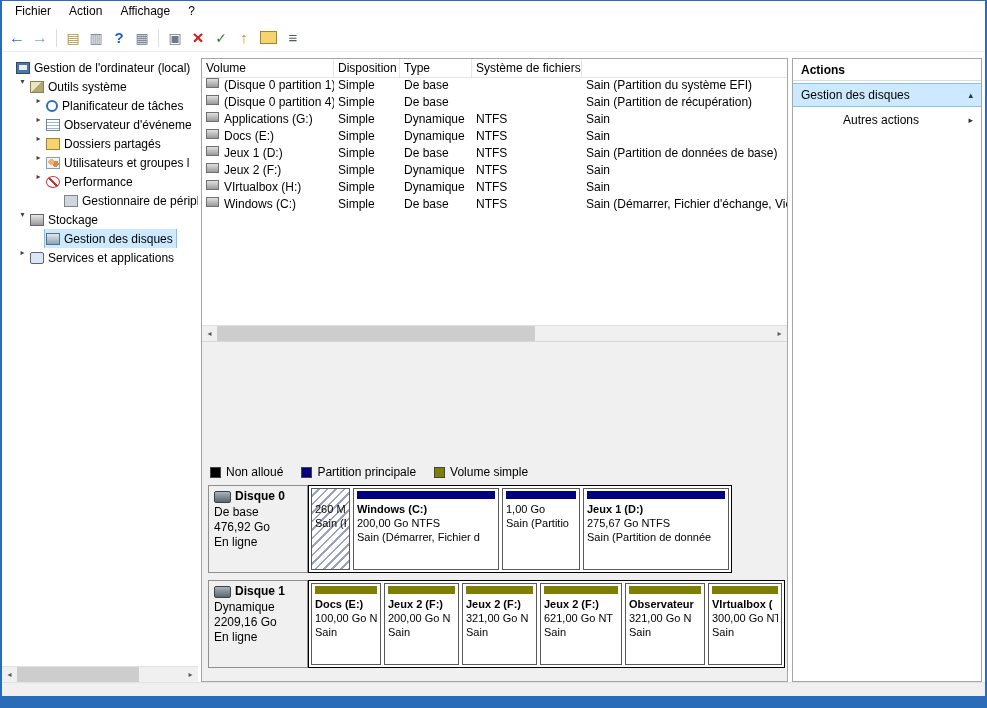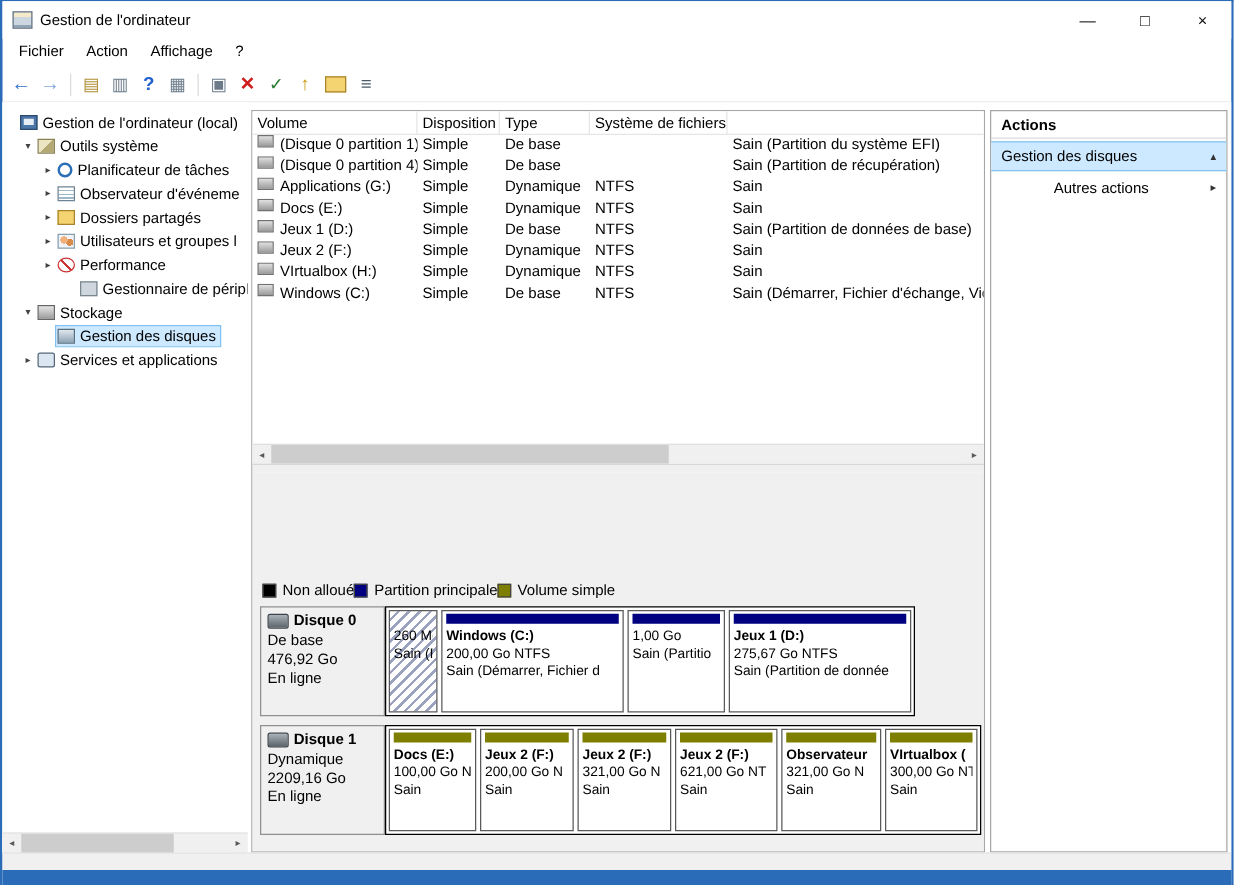--- a/index.html
+++ b/index.html
@@ -32,21 +32,21 @@
   [data-name="view-options-icon"]::before{content:"≡";color:#4a5a66;font-size:15px}
 
   
   .content{flex:1;display:flex;min-height:0;background:#fff}
   .statusbar{height:13px;flex:none;background:#f0f0f0;border-top:1px solid #e2e2e2}
   .bottom-edge{height:12px;flex:none;background:#2b6cb8}
 
   
   .tree-pane{width:196px;flex:none;display:flex;flex-direction:column;padding-top:6px;background:#fff;min-height:0}
   .tree-items{flex:1;overflow:hidden}
-  .tree-item{height:19px;display:flex;align-items:center;white-space:nowrap;overflow:hidden}
+  .tree-item{height:19px;display:flex;white-space:nowrap;overflow:hidden}
   .chev{width:13px;flex:none;text-align:center;font-size:8px;color:#444}
   .sel-box{display:flex;align-items:center;padding:1px 3px 1px 1px;overflow:hidden}
   .tree-item[data-selected="true"] .sel-box{background:#cde9ff;outline:1px solid #7fc2f0}
   .tree-label{white-space:nowrap}
   .nicon{width:14px;height:12px;flex:none;margin-right:4px;box-sizing:border-box;border:1px solid transparent}
   .nicon[data-name="computer-management-icon"]{background:linear-gradient(#e8eef5,#e8eef5) 2px 2px/8px 5px no-repeat,#4a76a8;border-color:#2c4a6e}
   .nicon[data-name="system-tools-icon"]{background:linear-gradient(135deg,#ece5c4 50%,#b3a873 50%);border-color:#8a8050}
   .nicon[data-name="task-scheduler-icon"]{width:12px;height:12px;border-radius:50%;background:#fff;border:2px solid #2b6fb8}
   .nicon[data-name="event-viewer-icon"]{background:repeating-linear-gradient(#fff 0 2px,#9cb8cc 2px 3px);border-color:#6f8494}
   .nicon[data-name="shared-folders-icon"]{background:#f3d470;border-color:#a8832c}
@@ -92,45 +92,38 @@
   .parts{display:inline-flex;gap:3px;border:1px solid #000;background:#fff;padding:2px;box-sizing:border-box;align-self:stretch}
   .partition{box-sizing:border-box;border:1px solid #5a5a5a;background:#fff;padding:2px 3px;display:flex;flex-direction:column;flex:none;overflow:hidden}
   .part-header{height:8px;margin-bottom:3px;flex:none}
   .part-name{font-weight:bold}
   .part-name,.part-line{font-size:11px;line-height:14px;white-space:nowrap;overflow:hidden}
   .partition[data-kind="primary"] .part-header{background:#000080}
   .partition[data-kind="simple"] .part-header{background:#7e7e00}
   .partition[data-kind="efi"]{background:repeating-linear-gradient(135deg,#ffffff 0 4px,#9aa2c0 4px 6px)}
   .partition[data-kind="efi"] .part-header{background:transparent}
 
-  .legend{margin-top:auto;display:flex;align-items:flex-start;gap:0;padding:2px 2px 6px;flex:none}
+  .legend{margin-top:auto;display:flex;align-items:flex-start;gap:18px;padding:2px 2px 6px;flex:none}
   .legend-item{display:flex;align-items:center;gap:5px}
   .legend-swatch{width:11px;height:11px;border:1px solid #444;box-sizing:border-box}
 
   
   .actions-pane{width:188px;flex:none;margin:6px 3px 0 2px;border:1px solid #a6a6a6;background:#fff;display:flex;flex-direction:column}
   .actions-title{padding:4px 8px 3px;font-weight:bold;border-bottom:1px solid #dcdcdc;flex:none}
   .action-item{height:22px;display:flex;align-items:center;padding:0 8px;margin-top:2px}
   .action-item[data-selected="true"]{background:#cde9ff;border-top:1px solid #84c3f0;border-bottom:1px solid #84c3f0}
   .action-label{flex:1}
   .action-item[data-selected="false"] .action-label{text-align:center}
   .action-chevron{width:12px;text-align:right;font-size:9px;color:#333}
 </style>
 </head>
 <body>
 
 <div class="window" data-name="computer-management-window">
 
-  <div class="titlebar" data-name="title-bar">
-    <span class="app-icon" data-name="app-icon"></span>
-    <span class="window-title" data-name="window-title">Gestion de l'ordinateur</span>
-    <span class="win-btn" data-name="minimize-button">—</span>
-    <span class="win-btn" data-name="maximize-button">□</span>
-    <span class="win-btn" data-name="close-button">×</span>
-  </div>
 
   <div class="menubar" data-name="menu-bar">
 
   <span class="menu-item" data-name="menu-item">Fichier</span>
       <span class="menu-item" data-name="menu-item">Action</span>
       <span class="menu-item" data-name="menu-item">Affichage</span>
       <span class="menu-item" data-name="menu-item">?</span>
     </div>
 
   <div class="toolbar" data-name="toolbar">

